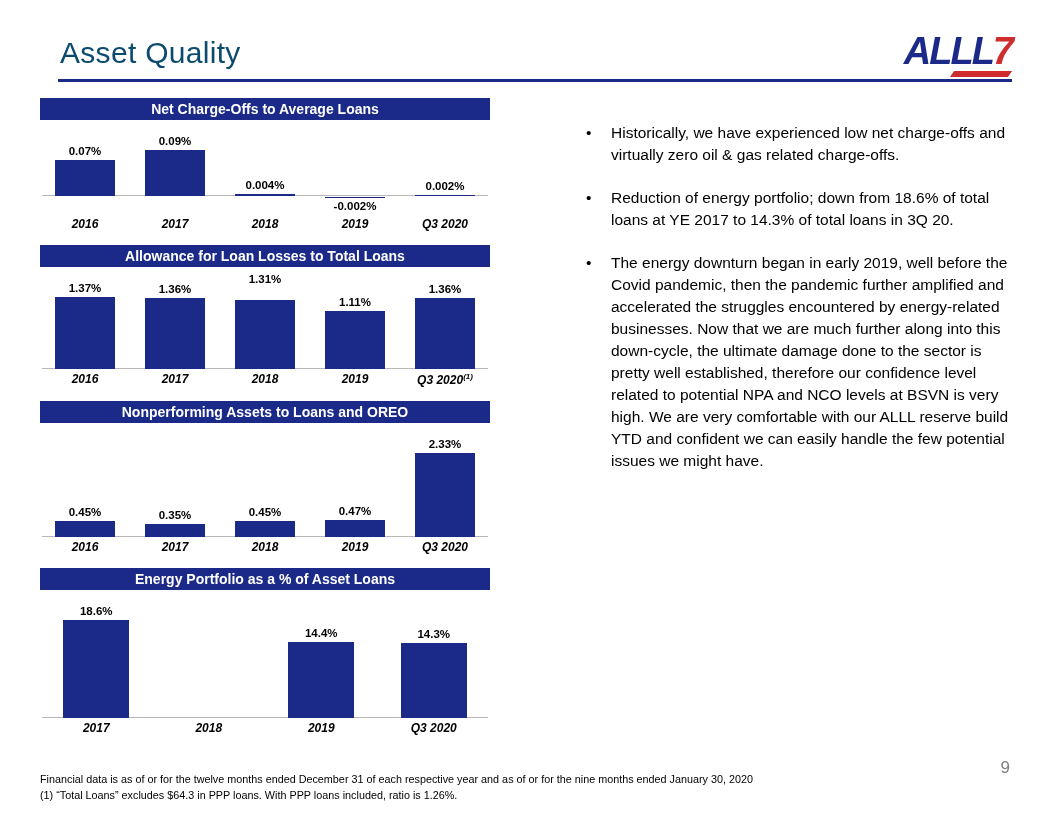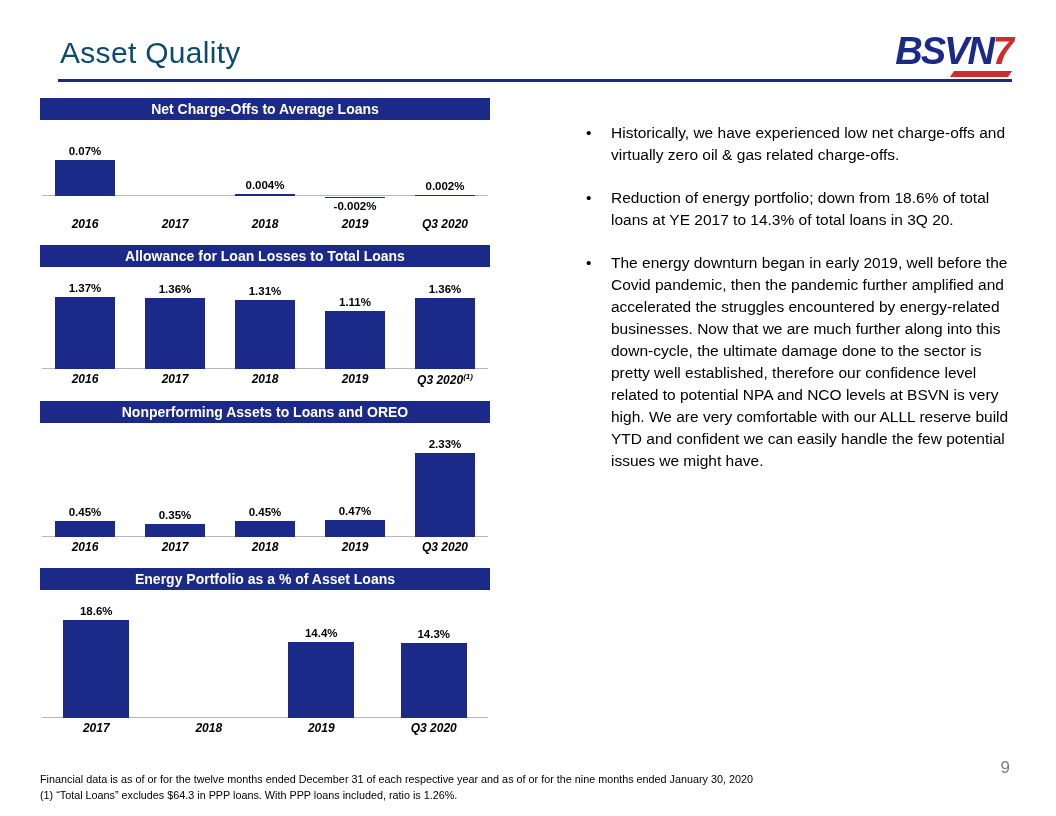--- a/index.html
+++ b/index.html
@@ -38,33 +38,37 @@
 </style>
 </head>
 <body>
 
 <div class="slide">
 
   <h1 class="page-title">Asset Quality</h1>
   <div class="title-rule"></div>
 
   <div class="logo">
-    <span class="logo-text">BSVN</span><span class="logo-text logo-seven">7</span>
+    <span class="logo-text">ALLL</span><span class="logo-text logo-seven">7</span>
     <div class="logo-swoosh"></div>
   </div>
 
   <div class="content">
     <div class="charts-col" id="charts">
         <section class="chart">
           <div class="chart-header">Net Charge-Offs to Average Loans</div>
           <div class="plot" style="height: 80px;">
             <div class="baseline" style="bottom: 18px;"></div>
             <div class="slot" style="left: 0%; width: 20%;">
               <div class="bar" style="width: 60px; height: 36px; background: rgb(27, 42, 136); bottom: 18px;"></div>
               <div class="bar-label" style="bottom: 57px;">0.07%</div>
+            </div>
+            <div class="slot" style="left: 20%; width: 20%;">
+              <div class="bar" style="width: 60px; height: 46px; background: rgb(27, 42, 136); bottom: 18px;"></div>
+              <div class="bar-label" style="bottom: 67px;">0.09%</div>
             </div>
             <div class="slot" style="left: 40%; width: 20%;">
               <div class="bar" style="width: 60px; height: 2px; background: rgb(27, 42, 136); bottom: 18px;"></div>
               <div class="bar-label" style="bottom: 23px;">0.004%</div>
             </div>
             <div class="slot" style="left: 60%; width: 20%;">
               <div class="bar" style="width: 60px; height: 1px; background: rgb(27, 42, 136); top: 63px;"></div>
               <div class="bar-label" style="top: 66px;">-0.002%</div>
             </div>
             <div class="slot" style="left: 80%; width: 20%;">
@@ -87,21 +91,21 @@
             <div class="slot" style="left: 0%; width: 20%;">
               <div class="bar" style="width: 60px; height: 72px; background: rgb(27, 42, 136); bottom: 0px;"></div>
               <div class="bar-label" style="bottom: 75px;">1.37%</div>
             </div>
             <div class="slot" style="left: 20%; width: 20%;">
               <div class="bar" style="width: 60px; height: 71px; background: rgb(27, 42, 136); bottom: 0px;"></div>
               <div class="bar-label" style="bottom: 74px;">1.36%</div>
             </div>
             <div class="slot" style="left: 40%; width: 20%;">
               <div class="bar" style="width: 60px; height: 69px; background: rgb(27, 42, 136); bottom: 0px;"></div>
-              <div class="bar-label" style="bottom: 72px;">1.31%</div>
+              <div class="bar-label" style="bottom: 84px;">1.31%</div>
             </div>
             <div class="slot" style="left: 60%; width: 20%;">
               <div class="bar" style="width: 60px; height: 58px; background: rgb(27, 42, 136); bottom: 0px;"></div>
               <div class="bar-label" style="bottom: 61px;">1.11%</div>
             </div>
             <div class="slot" style="left: 80%; width: 20%;">
               <div class="bar" style="width: 60px; height: 71px; background: rgb(27, 42, 136); bottom: 0px;"></div>
               <div class="bar-label" style="bottom: 74px;">1.36%</div>
             </div>
           </div>

